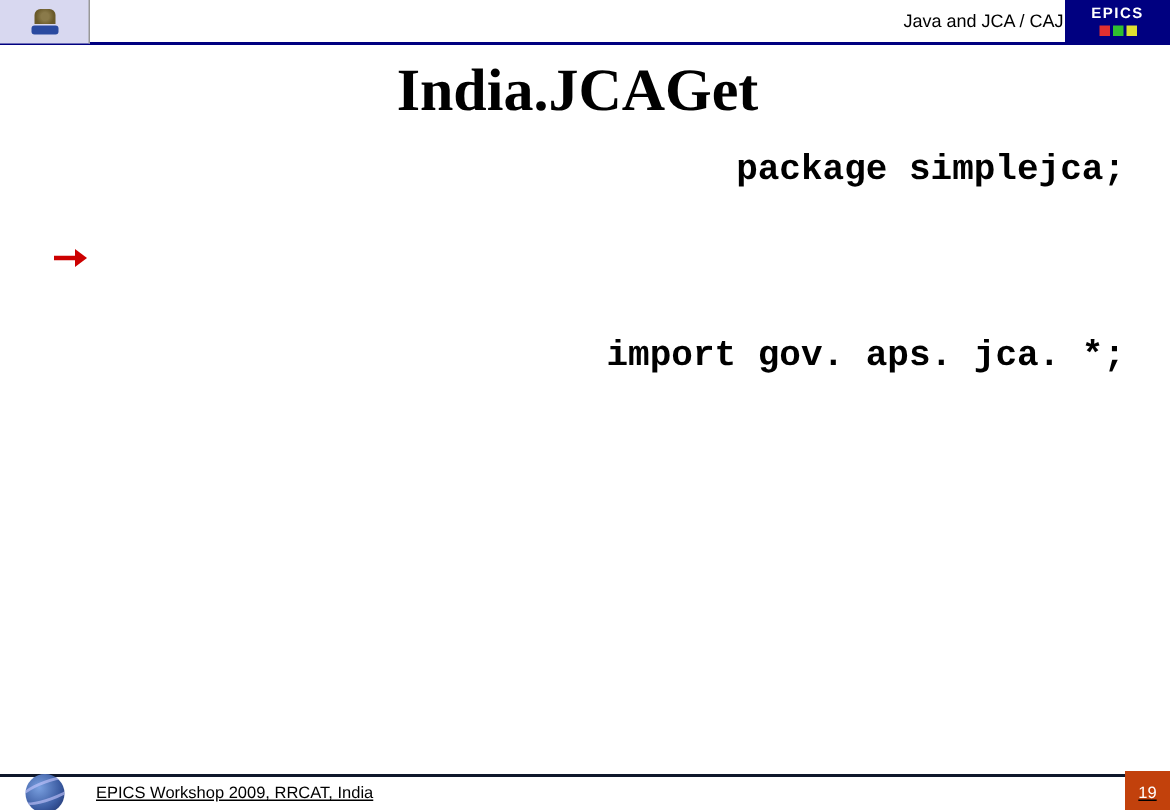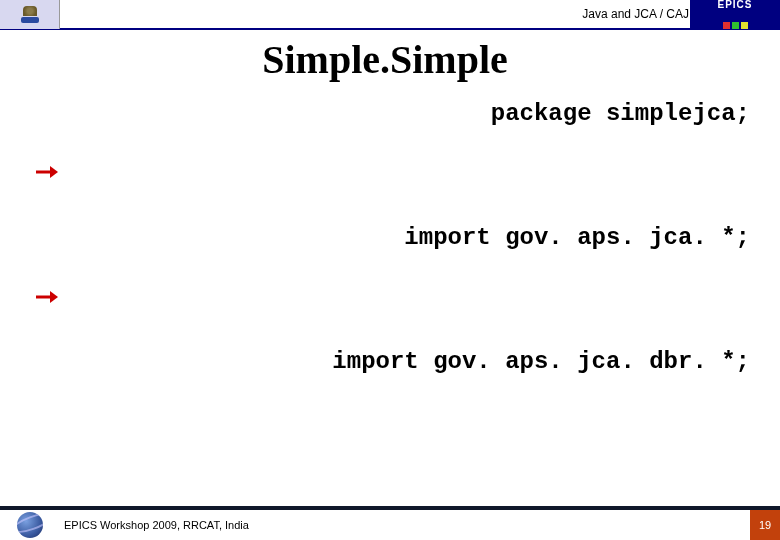--- a/index.html
+++ b/index.html
@@ -46,27 +46,27 @@
     border-radius: 2px;
   }
   .header-center {
     flex: 1;
     text-align: right;
     padding-right: 1px;
     font-size: 12px;
     color: #000;
   }
   .header-right {
-    width: 90px;
+    width: 70px;
     height: 30px;
     background: #000080;
     display: flex;
     flex-direction: column;
     align-items: center;
-    justify-content: space-between;
+    justify-content: center;
     gap: 2px;
   }
   .epics-label {
     color: #fff;
     font-size: 10px;
     font-weight: bold;
     letter-spacing: 1px;
   }
   .epics-squares {
     display: flex;
@@ -111,24 +111,25 @@
     position: absolute;
     left: -46px;
     top: 6px;
     width: 22px;
     height: 14px;
   }
   .gap { height: 30px; }
   .footer {
     position: absolute;
     left: 0; right: 0; bottom: 0;
-    height: 34px;
-    border-top: 4px solid #0f172a;
-    display: flex;
-    align-items: center;
+    height: 24px;
+    border-top: 2px solid #0f172a;
+    display: flex;
+    align-items: center;
+    text-decoration: underline;
   }
   .footer-left-icon {
     width: 60px;
     height: 30px;
     display: flex;
     align-items: center;
     justify-content: center;
   }
   .globe {
     width: 26px; height: 26px;
@@ -184,40 +185,33 @@
     <div class="epics-label">EPICS</div>
     <div class="epics-squares">
       <div class="sq r"></div>
         <div class="sq g"></div>
         <div class="sq y"></div>
     </div>
   </div>
 </div>
 
 <div class="title">
-  <span class="title-text">Simple.Simple</span>
+  <span class="title-text">India.JCAGet</span>
 </div>
 
 <div class="content">
   <div class="code-line">package simplejca;</div>
   <div class="gap"></div>
   <div class="code-line">
     <svg class="bullet" viewBox="0 0 22 14">
       <line x1="0" y1="7" x2="16" y2="7" stroke="#cc0000" stroke-width="3"></line>
       <polygon points="14,1 22,7 14,13" fill="#cc0000"></polygon>
     </svg>
     <span>import gov. aps. jca. *;</span>
   </div>
-  <div class="code-line">
-    <svg class="bullet" viewBox="0 0 22 14">
-      <line x1="0" y1="7" x2="16" y2="7" stroke="#cc0000" stroke-width="3"></line>
-      <polygon points="14,1 22,7 14,13" fill="#cc0000"></polygon>
-    </svg>
-    <span>import gov. aps. jca. dbr. *;</span>
-  </div>
 </div>
 
 <div class="footer">
   <div class="footer-left-icon">
     <div class="globe"></div>
   </div>
   <div class="footer-center-left">EPICS Workshop 2009, RRCAT, India</div>
   <div class="footer-page">19</div>
 </div>
 

